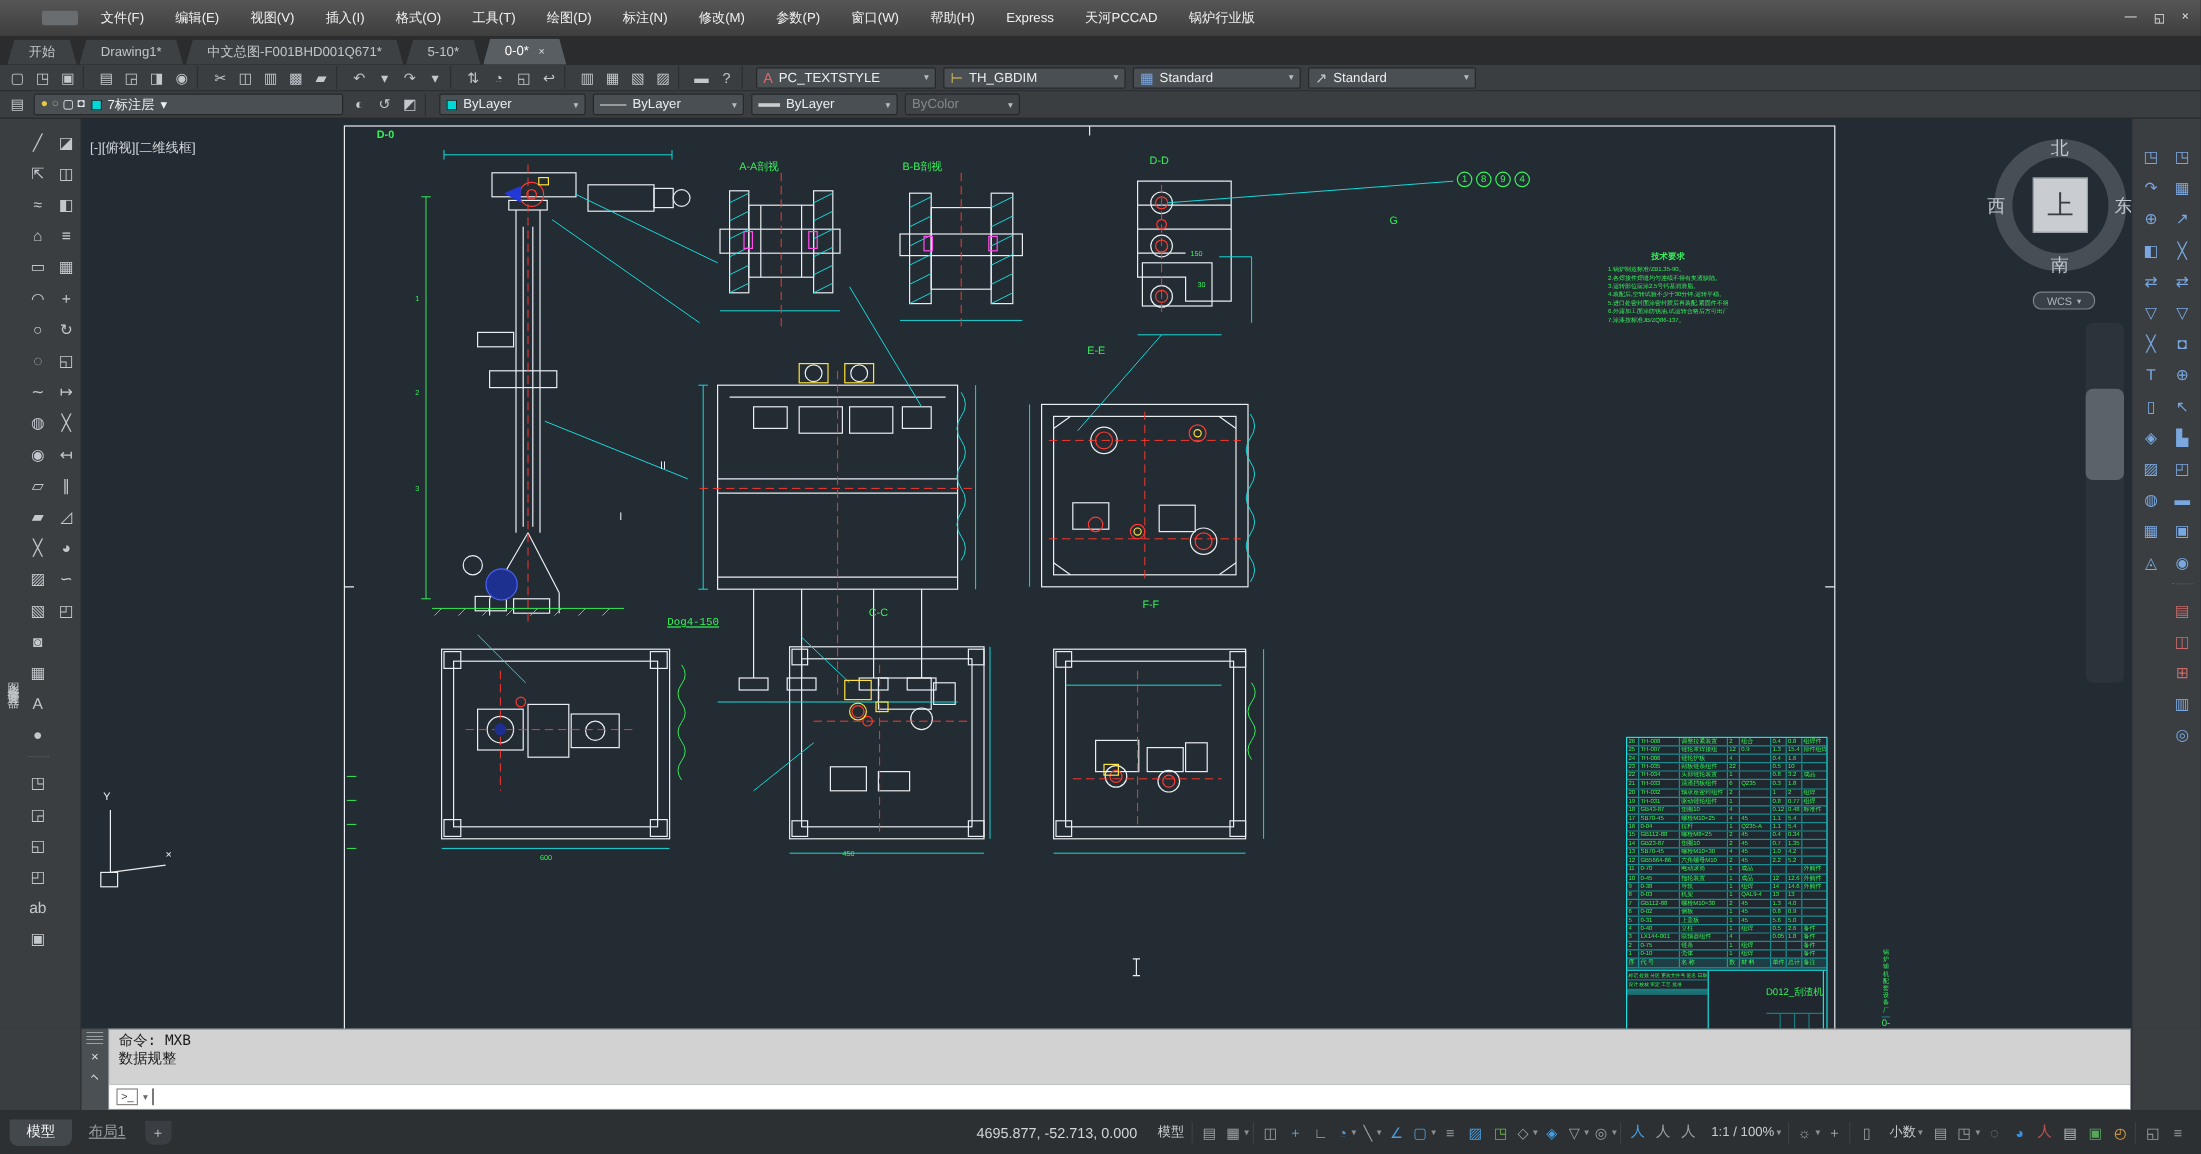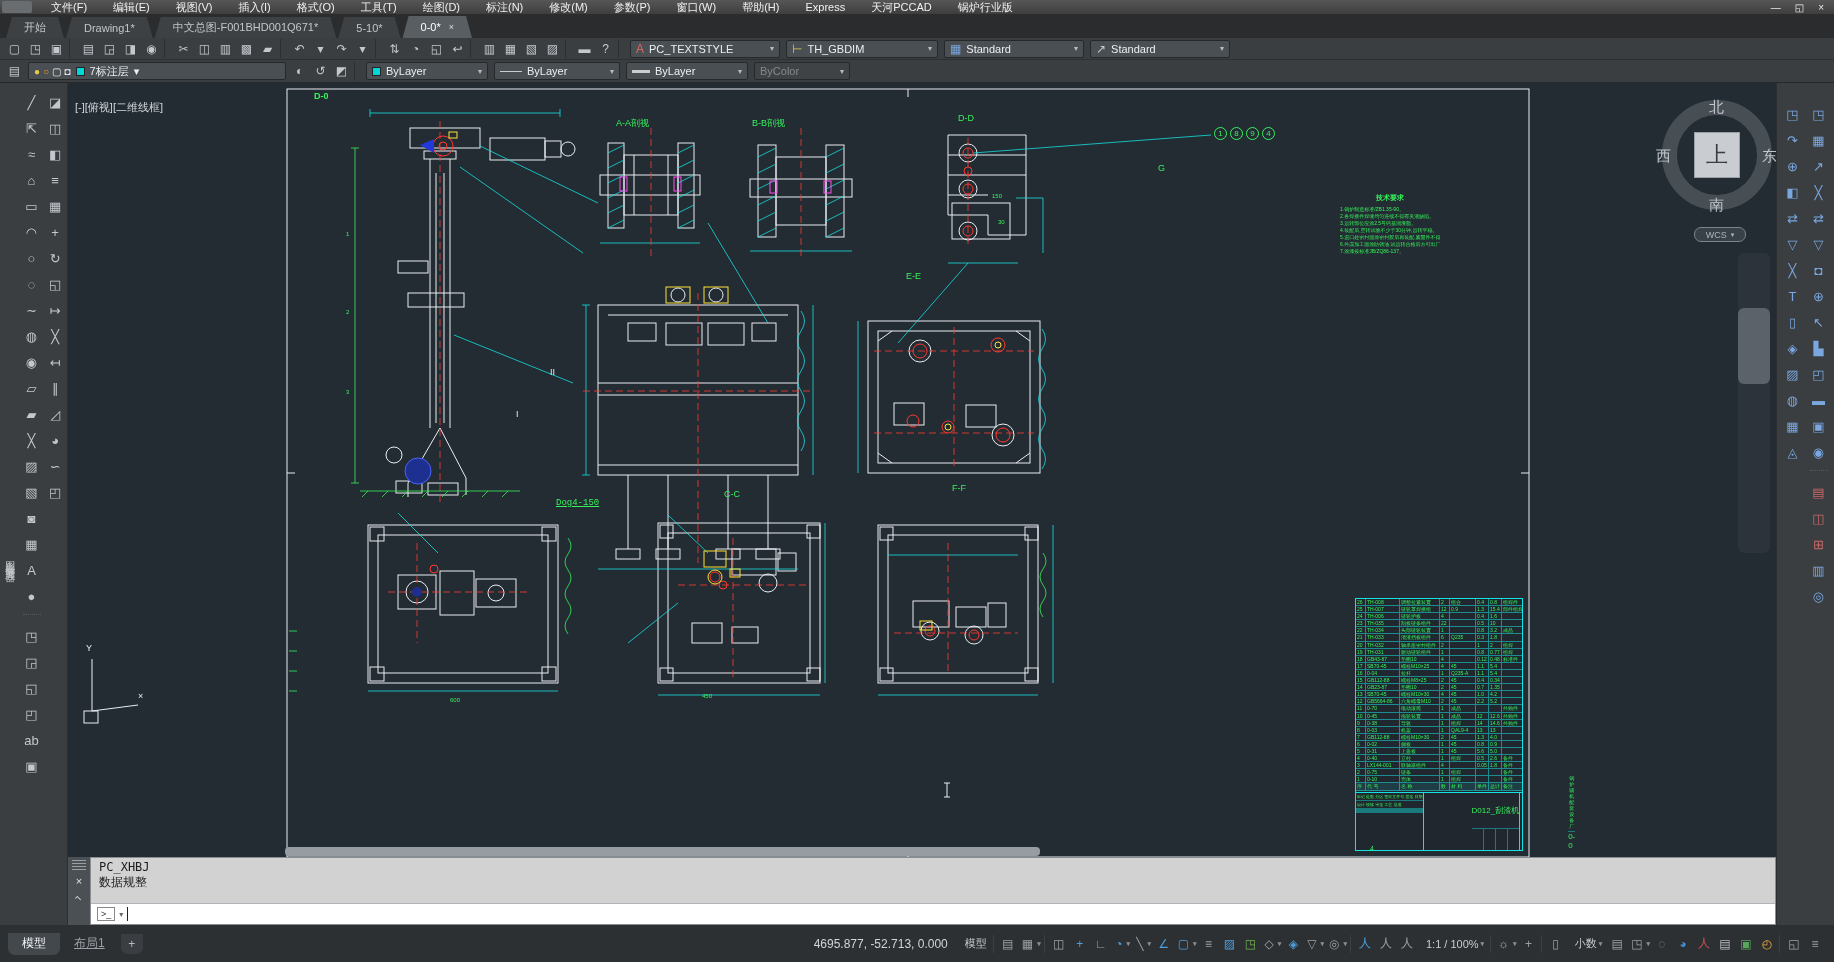--- a/index.html
+++ b/index.html
@@ -1,22 +1,22 @@
 <!DOCTYPE html>
 <html style="--canvas-bg: #232b33; --line-white: #e9eef2; --dim-cyan: #17e1e1; --note-green: #35f35b; --center-red: #ff3a30; --hl-yellow: #ffe23a; --magenta: #ff4df0; --deep-blue: #2338d8; --ui-blue: #4a9ede; --swatch-cyan: #00d8d8;"><head>
 <meta charset="utf-8">
 <style>
   * { margin:0; padding:0; box-sizing:border-box; }
   html,body { width:1834px; height:962px; overflow:hidden; background:#2a2d30;
     font-family:"Liberation Sans", sans-serif; -webkit-font-smoothing:antialiased; }
   #app { position:relative; width:1834px; height:962px; display:flex; flex-direction:column; }
 
   
-  #menubar { height:14px; background:linear-gradient(#565656,#3e3e3e); display:flex; align-items:center;
-    color:#f0f0f0; font-size:11px; flex:0 0 auto; }
+  #menubar { height:30px; background:linear-gradient(#565656,#3e3e3e); display:flex; align-items:center;
+    color:#f0f0f0; font-size:11px; flex:0 0 auto;padding-left:33px; }
   #appbtn { width:30px; height:12px; background:#6a6d70; border-radius:2px; margin:0 6px 0 2px; }
   .menu-item { padding:0 13px; height:14px; line-height:14px; cursor:default; white-space:nowrap; }
   #winctrl { margin-left:auto; display:flex; gap:14px; padding-right:10px; color:#e8e8e8; font-size:10px; }
   #winctrl span { cursor:default; }
 
   
   #filetabs { height:24px; background:#2a2c2e; display:flex; align-items:flex-end; padding-left:6px; flex:0 0 auto; }
   .ftab { height:21px; margin-right:2px; padding:0 18px; display:flex; align-items:center; gap:8px;
     background:#3d4143; color:#c2c6c9; font-size:11px; border-radius:5px 5px 0 0;
     clip-path:polygon(6px 0, calc(100% - 6px) 0, 100% 100%, 0 100%); white-space:nowrap; }
@@ -942,21 +942,21 @@
   <div id="cmdpanel">
     <div id="cmd-leftfill"></div>
     <div id="cmd-grip">
       <div class="gripdots"></div>
       <span>×</span>
       <span id="cmd-wrench">⌐</span>
     </div>
     <div id="cmd-body">
       <div id="cmd-history">
 
-          <div>PC_XHBJ</div>
+      <div>命令: MXB</div>
           <div>数据规整</div>
         </div>
       <div id="cmd-inputrow">
         <span id="cmd-chip">&gt;_</span>
         <span id="cmd-caret-dd">▾</span>
         <span id="cmd-cursor"></span>
         <input style="flex: 1 1 0%; border: none; outline: none; height: 18px; font-family: &quot;DejaVu Sans Mono&quot;, monospace; font-size: 12px; background: transparent;">
       </div>
     </div>
     <div id="cmd-rightfill"></div>

